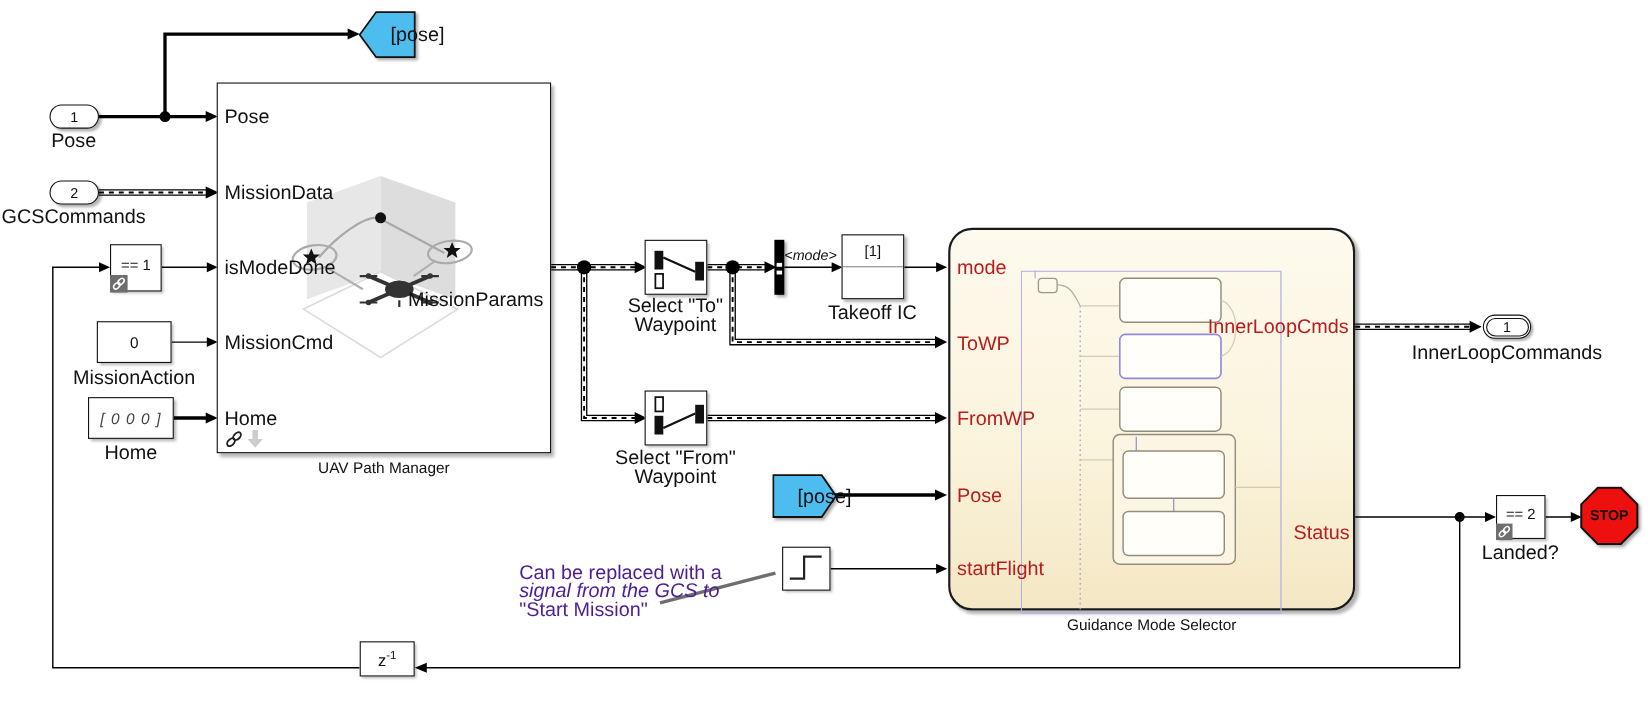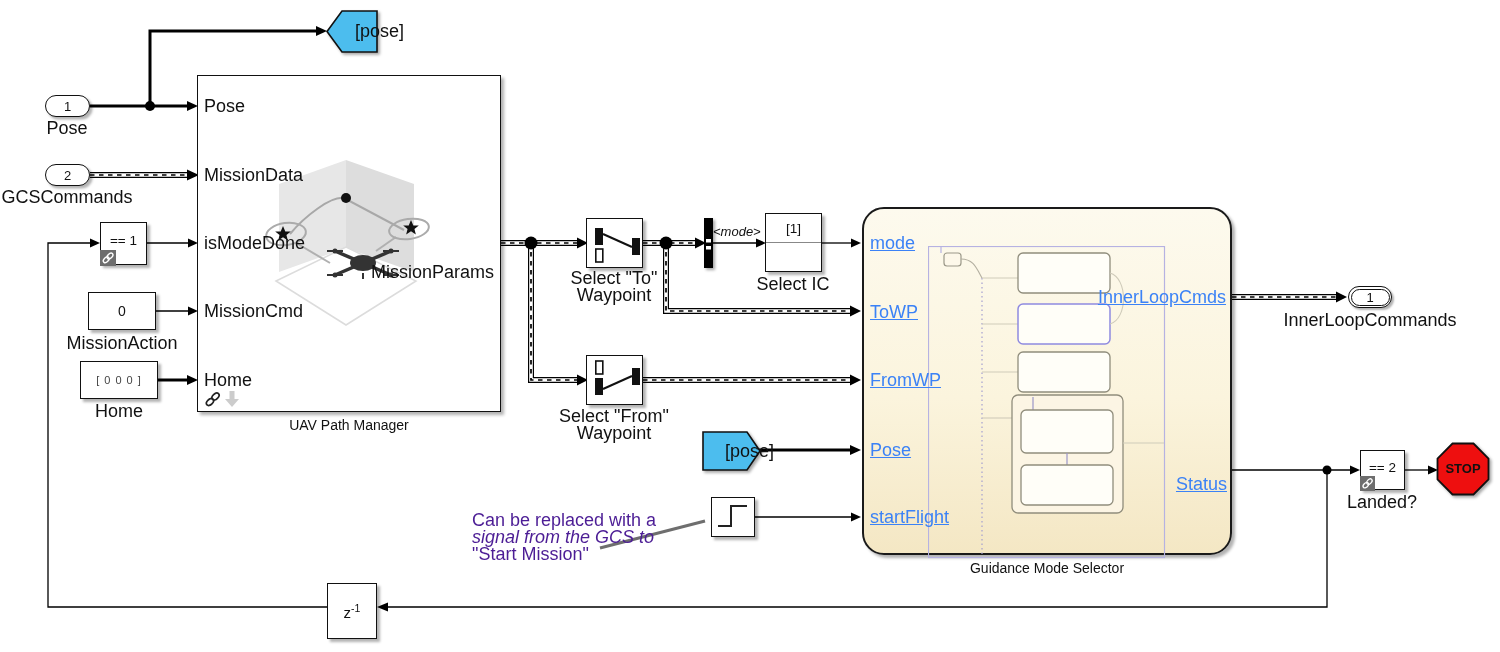--- a/index.html
+++ b/index.html
@@ -7,21 +7,21 @@
           font-family:"Liberation Sans",sans-serif;color:#111;}
   svg{display:block;}
   .abs{position:absolute;}
   .block{position:absolute;background:#fff;border:1.5px solid #111;box-sizing:border-box;
          box-shadow:2.5px 2.5px 2.5px rgba(0,0,0,.3);}
   .cc{display:flex;align-items:center;justify-content:center;}
   .stadium{border-radius:12px;font-size:13px;}
   .lbl{position:absolute;font-size:18px;white-space:nowrap;line-height:16px;}
   .c{transform:translateX(-50%);}
   .r{transform:translateX(-100%);}
-  .green{color:#3b82f6;text-decoration:underline;}
+  .green{color:#b91c1c;}
   .gray{color:#4c1d95;}
   .badge{position:absolute;left:-1.5px;bottom:-1.5px;width:16px;height:16px;background:#6e6e6e;}
   .wires{position:absolute;left:0;top:0;}
   .thin{stroke:#000;stroke-width:1.3;fill:none;}
   .thick{stroke:#000;stroke-width:3;fill:none;}
   .busA{stroke:#000;stroke-width:6;fill:none;}
   .busB{stroke:#fff;stroke-width:3.6;fill:none;}
   .busC{stroke:#000;stroke-width:1.7;fill:none;stroke-dasharray:4.5 4.5;}
   .ah{fill:#000;stroke:none;}
   .guidance{position:absolute;border:2px solid #1a1a1a;border-radius:22px;box-sizing:border-box;
@@ -154,21 +154,21 @@
           </g>
         </svg>
     </span>
   </div>
 
   <div class="block cc" style="left:88px;top:292px;width:68px;height:38px;font-size:14px;">
     <span>0</span>
   </div>
   <span class="lbl c" style="left:122px;top:335px;">MissionAction</span>
 
-  <div class="block cc" style="left:80px;top:361px;width:78px;height:38px;font-size:11px;color:#444;letter-spacing:1px;">
+  <div class="block cc" style="left:80px;top:361px;width:78px;height:38px;font-size:14px;color:#444;letter-spacing:1px;font-style:italic;">
     <span>[ 0  0  0 ]</span>
   </div>
   <span class="lbl c" style="left:119px;top:403px;">Home</span>
 
   <div class="block" style="left:197px;top:75px;width:304px;height:337px;box-shadow:3px 3px 3px rgba(0,0,0,.3);">
 
     <svg class="abs" style="left:45px;top:70px;" width="230" height="200">
 
       <polygon points="36,38 103,14 103,102 36,126" fill="#e7e7e7"></polygon>
       <polygon points="103,14 171,38 171,126 103,102" fill="#dddddd"></polygon>
@@ -242,21 +242,21 @@
   <span class="lbl c" style="left:614px;top:408px;">Select "From"</span>
   <span class="lbl c" style="left:614px;top:425px;">Waypoint</span>
 
   <span class="lbl" style="left:713px;top:224px;font-size:13px;font-style:italic;">&lt;mode&gt;</span>
 
   <div class="block" style="left:765px;top:213px;width:57px;height:59px;">
     <div class="abs" style="left:0;top:0;width:100%;height:29px;display:flex;align-items:center;justify-content:center;font-size:13.5px;border-bottom:1.3px solid #888;box-sizing:border-box;">
       <span>[1]</span>
     </div>
   </div>
-  <span class="lbl c" style="left:793px;top:276px;">Select IC</span>
+  <span class="lbl c" style="left:793px;top:276px;">Takeoff IC</span>
 
   <div class="guidance" style="left:862px;top:207px;width:370px;height:348px;"></div>
   <svg class="abs" style="left:928px;top:246px;" width="238" height="313">
     <rect x="0.5" y="0.5" width="236" height="311" fill="none" stroke="#b6b2e2" stroke-width="1.2"></rect>
     <line x1="13" y1="0" x2="13" y2="7" stroke="#b6b2e2" stroke-width="1.2"></line>
     <rect x="16" y="7" width="17" height="13" rx="3" fill="#fdf8ea" stroke="#9b9889" stroke-width="1.2"></rect>
     <path d="M33,13 C 45,13 48,21 54,32" fill="none" stroke="#b3afa0" stroke-width="1.1"></path>
     <line x1="54" y1="32" x2="54" y2="310" stroke="#a49fd0" stroke-width="1.2" stroke-dasharray="1.5 3"></line>
     <line x1="54" y1="32" x2="90" y2="32" stroke="#cfcbba" stroke-width="1.1"></line>
     <line x1="54" y1="78" x2="90" y2="78" stroke="#cfcbba" stroke-width="1.1"></line>
@@ -312,17 +312,17 @@
   </div>
   <span class="lbl c" style="left:1382px;top:494px;">Landed?</span>
 
   <div class="abs" style="left:1436px;top:442px;width:54px;height:50px;">
     <svg width="54" height="54" class="shadowed">
         <polygon points="16.5,1.5 37.5,1.5 52.5,16.5 52.5,37.5 37.5,52.5 16.5,52.5 1.5,37.5 1.5,16.5" fill="#ee0f0f" stroke="#111" stroke-width="1.8"></polygon>
       </svg>
     <span class="lbl" style="left:50%;top:19px;transform:translateX(-50%);font-size:13px;font-weight:600;">STOP</span>
   </div>
 
-  <div class="block cc" style="left:327px;top:583px;width:50px;height:56px;font-size:15px;">
+  <div class="block cc" style="left:327px;top:583px;width:50px;height:32px;font-size:15px;">
     <span><span>z</span><span class="dexp">-1</span></span>
   </div>
 
 </div>
 
 </body></html>

